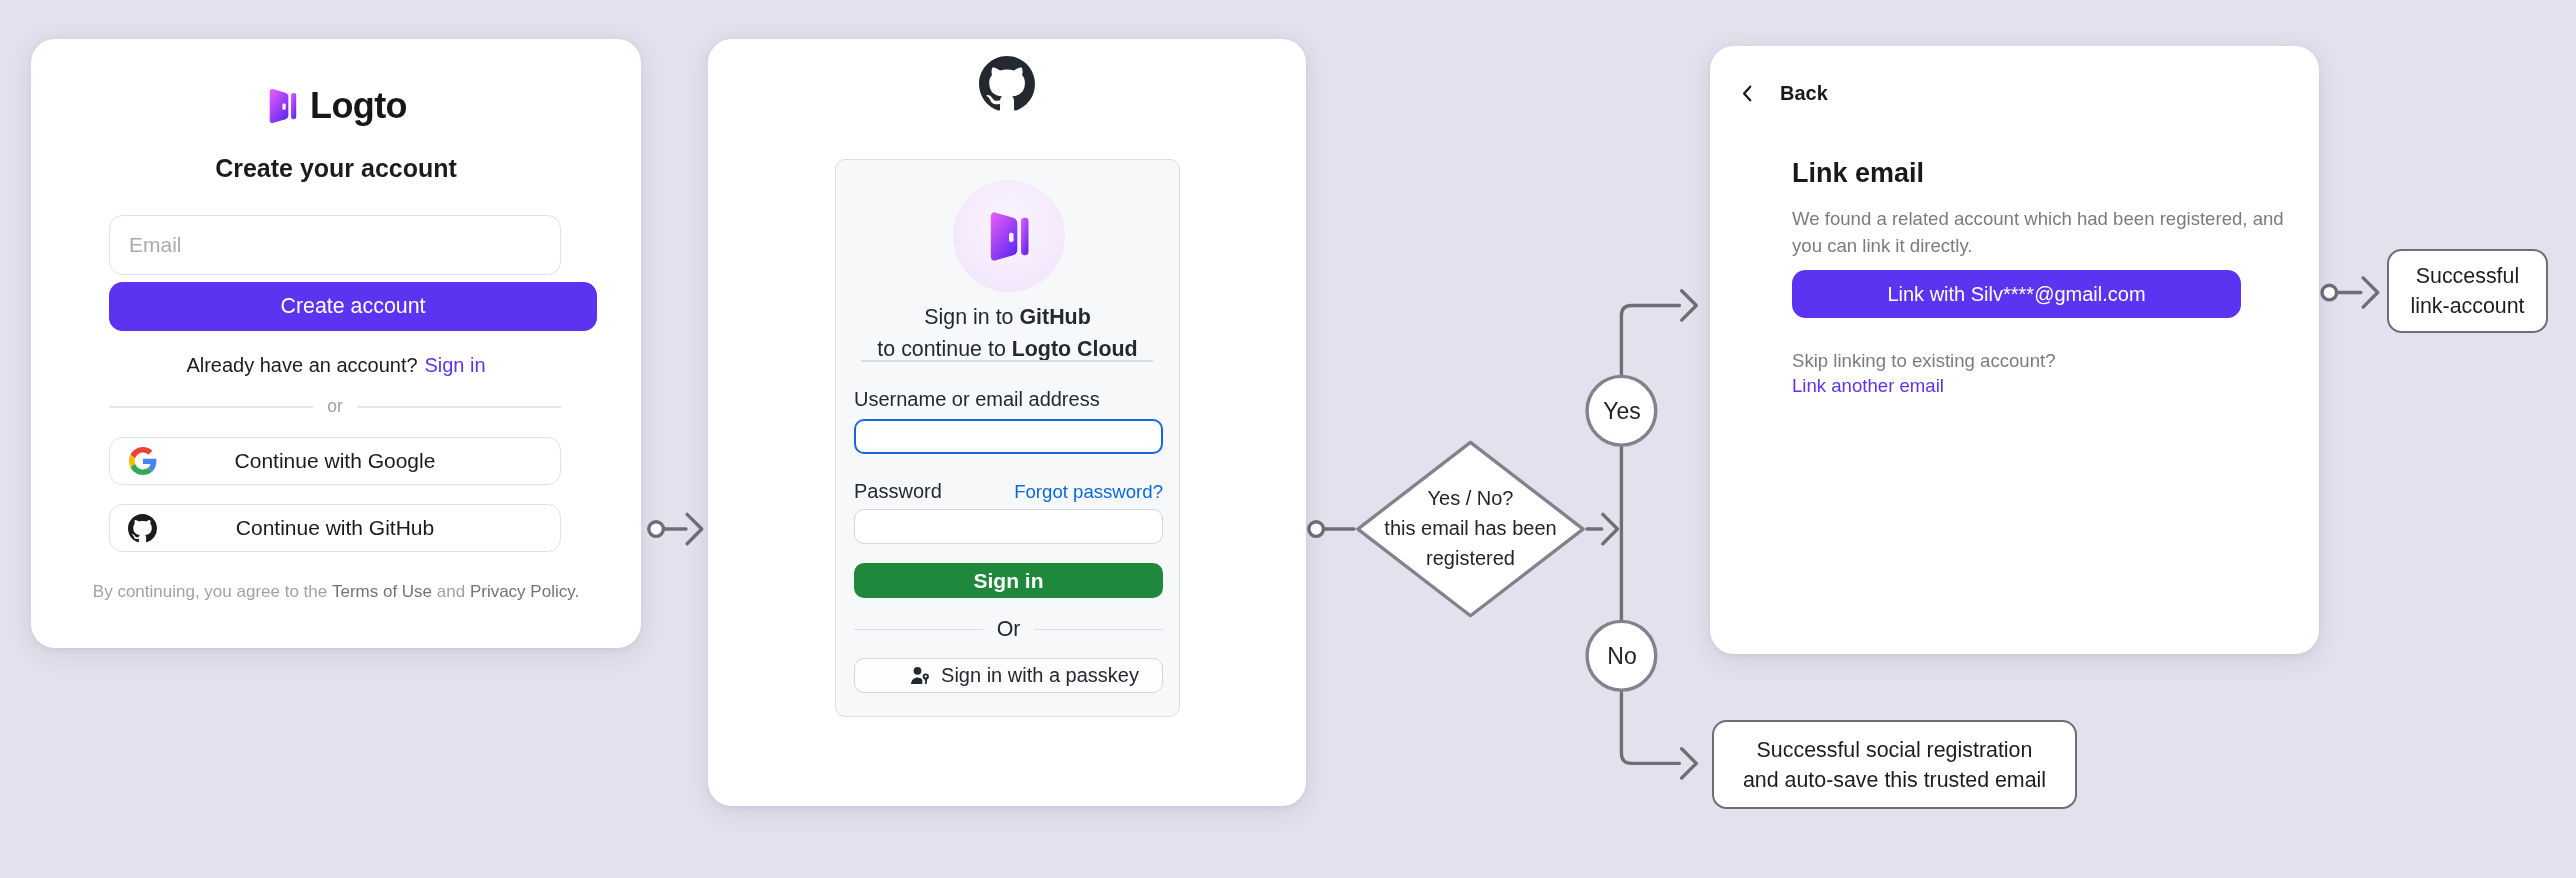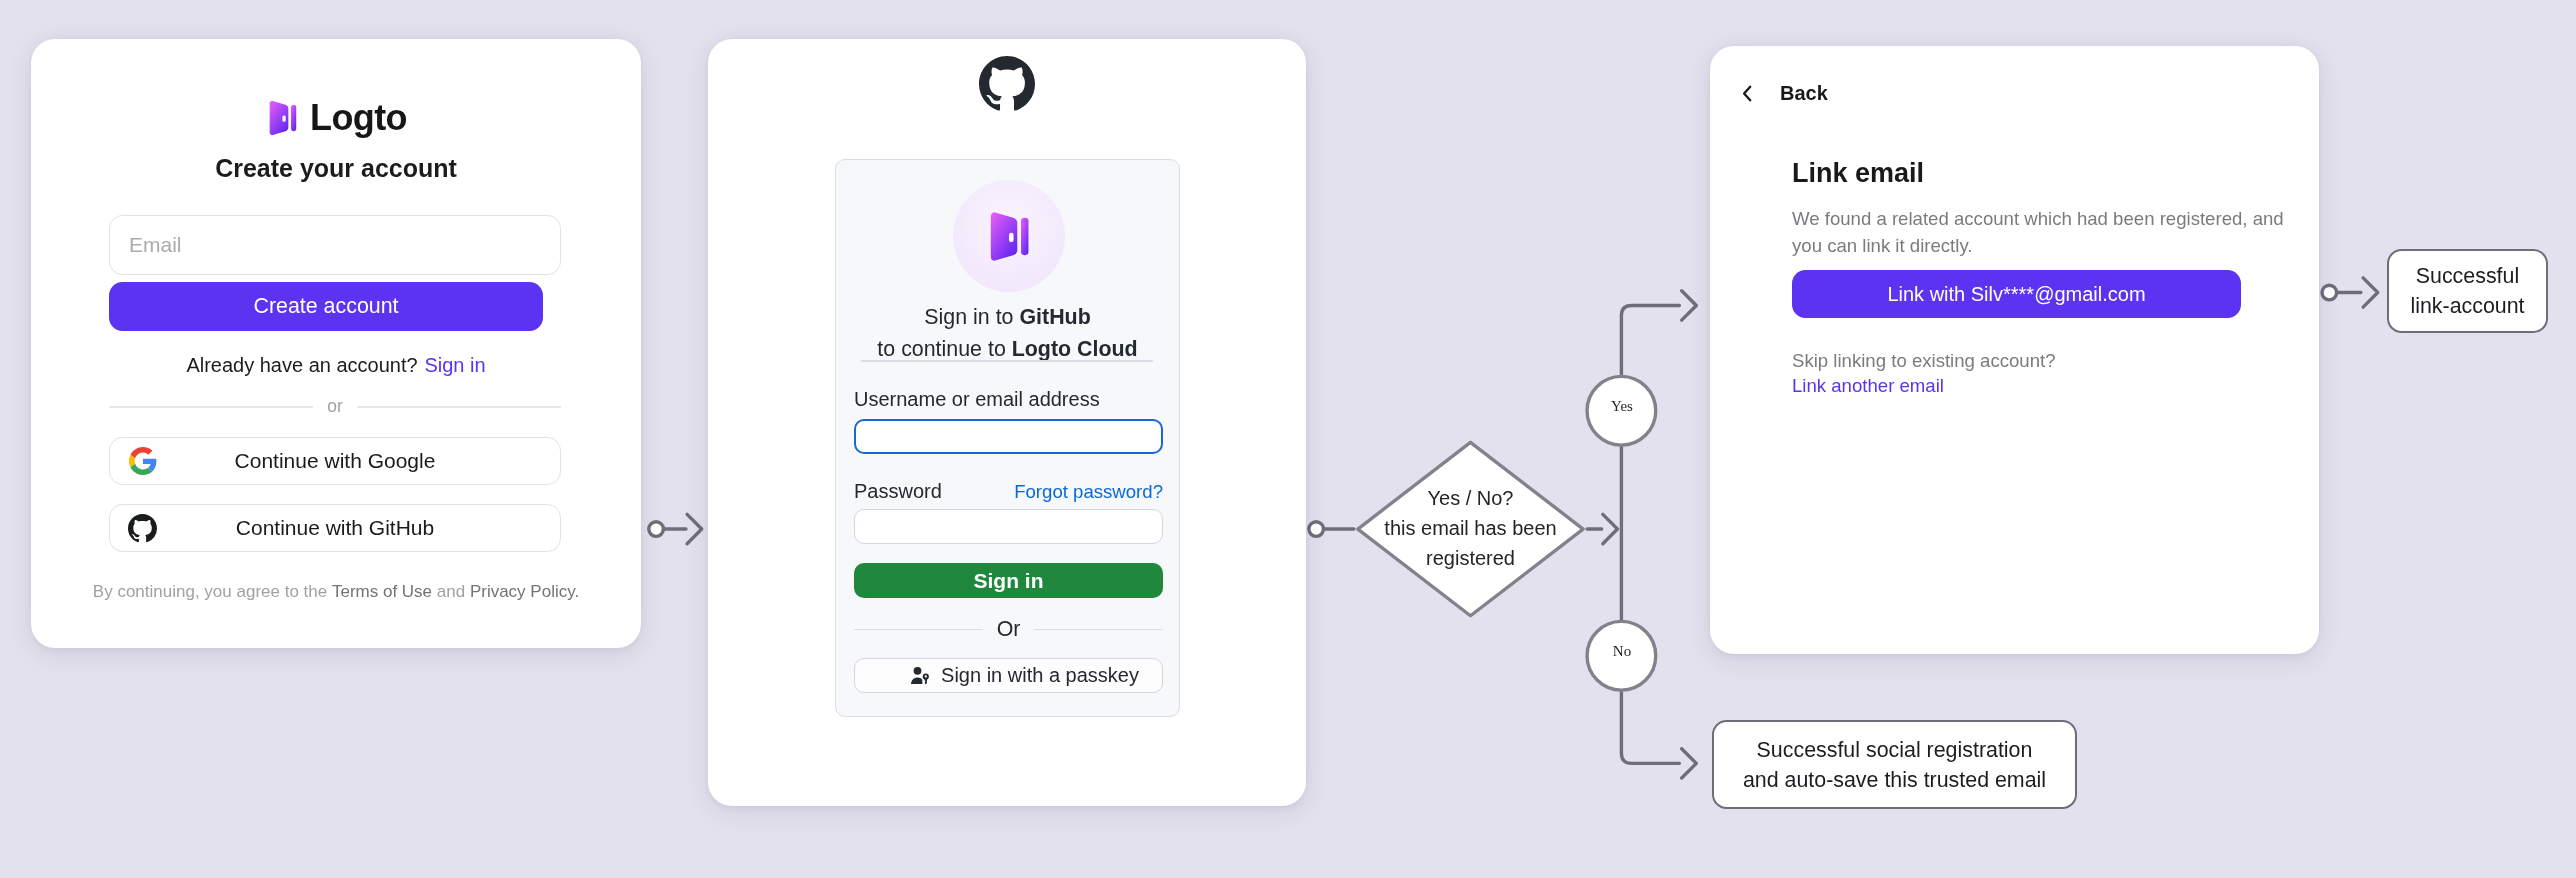--- a/index.html
+++ b/index.html
@@ -16,32 +16,32 @@
 
   .card {
     position:absolute; background:#fff; border-radius:24px;
     box-shadow:0 5.6px 26px rgba(44,36,92,.10), 0 1.7px 6.8px rgba(44,36,92,.06);
   }
   #signup-card { left:31px; top:39px; width:610px; height:609px; }
   #github-card { left:708px; top:39px; width:598px; height:767px; }
   #link-card   { left:1710px; top:46px; width:609px; height:608px; }
 
   
-  .logo-row { position:absolute; top:56px; left:0; width:100%; height:45px;
+  .logo-row { position:absolute; top:44px; left:0; width:100%; height:45px;
     display:flex; align-items:center; justify-content:center; gap:10px; }
   .logo-row .wordmark { font-size:36px; font-weight:700; letter-spacing:-0.6px; color:#151718; }
   .signup-title { position:absolute; top:115px; width:100%; text-align:center;
     font-size:25px; font-weight:600; color:#1a1c1d; }
   .email-input { position:absolute; left:78px; top:176px; width:452px; height:60px;
     border:1.7px solid #dfe2e2; border-radius:13.5px; padding:0 19px; font-size:21px;
     font-family:inherit; color:#1a1c1d; background:#fff; outline:none; }
   .email-input::placeholder { color:#a9abad; }
   .primary-btn { background:#5b33f0; color:#fff; border:none; border-radius:13.5px;
     font-family:inherit; font-size:21.4px; font-weight:500; cursor:pointer; }
-  #create-btn { position:absolute; left:78px; top:243px; width:434px; height:49px; }
+  #create-btn { position:absolute; left:78px; top:243px; width:488px; height:49px; }
   .signin-row { position:absolute; top:315px; width:100%; text-align:center; font-size:20px; }
   .signin-row .link { color:#5b33f0; margin-left:6.8px; cursor:pointer; }
   .or-divider { position:absolute; left:78px; top:357px; width:452px; height:21.4px;
     display:flex; align-items:center; gap:14.6px; }
   .or-divider .line { flex:1; height:1.7px; background:#e4e7e7; }
   .or-divider .or-text { font-size:17.5px; color:#9ea1a2; }
   .social-btn { position:absolute; left:78px; width:452px; height:48px; background:#fff;
     border:1.7px solid #dfe2e2; border-radius:13.5px; font-family:inherit; font-size:21px;
     color:#191c1d; cursor:pointer; display:flex; align-items:center; justify-content:center; }
   .social-btn .s-icon { position:absolute; left:18px; width:29px; height:29px;
@@ -95,21 +95,21 @@
   .link-desc { position:absolute; left:82px; top:160px; font-size:18.6px; line-height:26.5px;
     color:#797c7e; white-space:pre-line; }
   #link-with-btn { position:absolute; left:82px; top:224px; width:449px; height:48px;
     font-size:20px; font-weight:400; }
   .skip-text { position:absolute; left:82px; top:304px; font-size:18.6px; color:#797c7e; }
   .link-another { position:absolute; left:82px; top:329px; font-size:18.6px; color:#5b33f0; cursor:pointer; }
 
   
   .decision-label { position:absolute; left:1358px; top:483px; width:225px; text-align:center;
     font-size:20px; line-height:30px; color:#222527; white-space:pre-line; }
-  .yn-label { position:absolute; width:68px; text-align:center; font-size:15px; color:#222527;font-family:Liberation Serif, serif; }
+  .yn-label { position:absolute; width:68px; text-align:center; font-size:23px; color:#222527; }
   #yes-label { left:1588px; top:398px; }
   #no-label  { left:1588px; top:643px; }
   .flow-box { position:absolute; background:#fff; border:2.8px solid #6e6e79; border-radius:14.6px;
     display:flex; align-items:center; justify-content:center; text-align:center;
     font-size:21.4px; line-height:30px; color:#1b1e20; white-space:pre-line; }
   #success-link-box   { left:2387px; top:249px;  width:161px; height:84px; }
   #success-social-box { left:1712px; top:720px; width:365px; height:89px; }
 </style>
 </head>
 <body>

